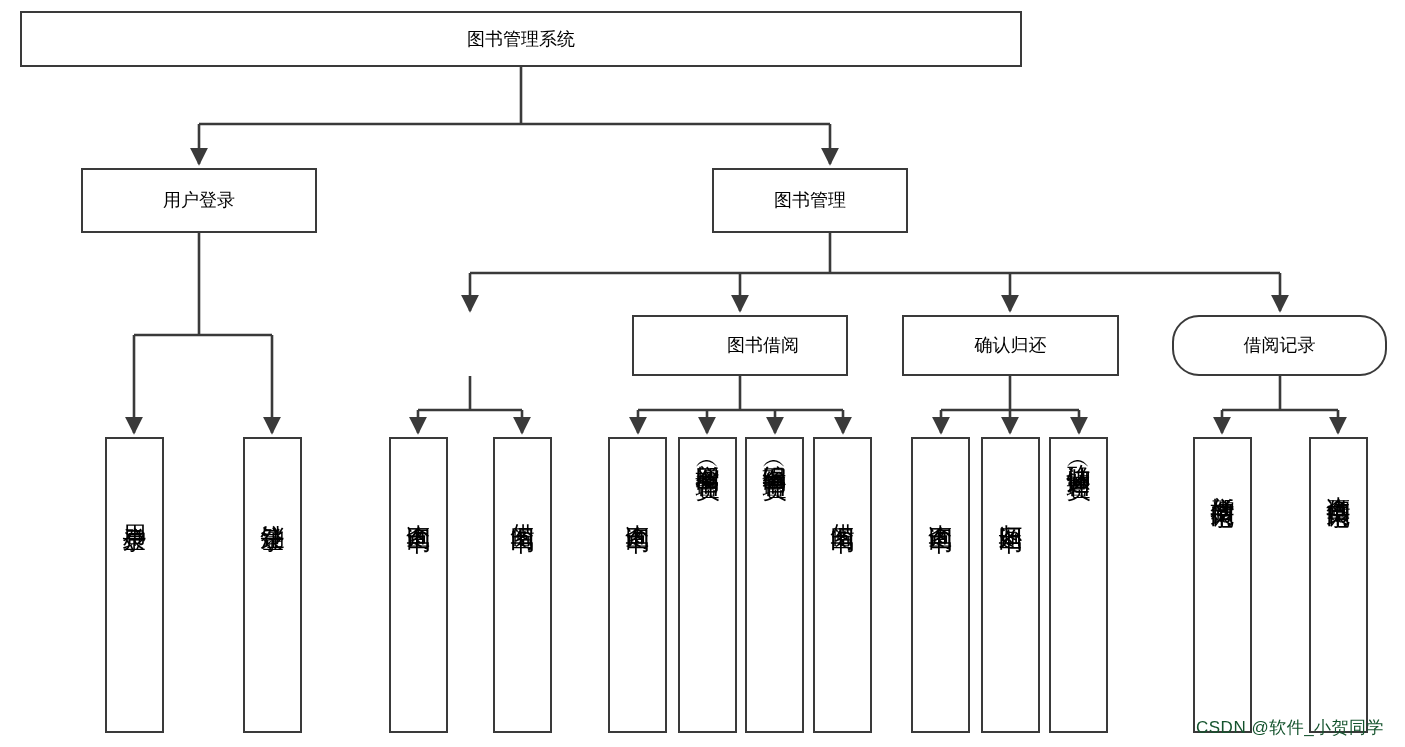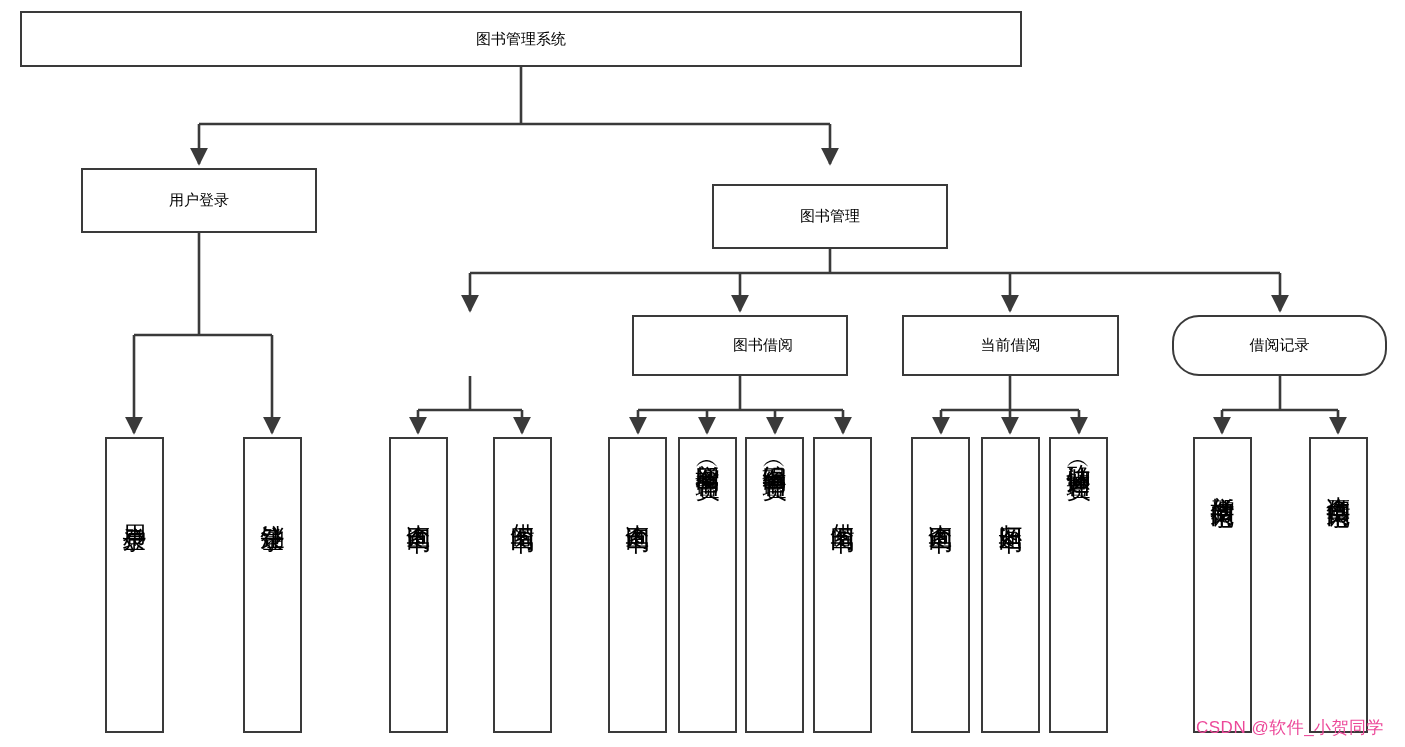--- a/index.html
+++ b/index.html
@@ -36,36 +36,36 @@
     color: #000000;
     line-height: 1.12;
     z-index: 2;
   }
   .node .lbl {
     display: block;
     text-align: center;
     white-space: nowrap;
   }
   .node.horiz .lbl {
-    font-size: 15px;
+    font-size: 18px;
   }
   .node.vert {
     align-items: flex-start;
     justify-content: center;
   }
   .node.vert .lbl {
     writing-mode: vertical-rl;
     text-orientation: upright;
     font-size: 24px;
     letter-spacing: 2px;
     line-height: 1;
   }
   .watermark {
     position: absolute;
-    color: #ec4899;
+    color: #14532d;
     font-size: 17px;
     white-space: nowrap;
     z-index: 3;
     letter-spacing: 0.5px;
   }
 </style>
 </head>
 <body>
 
 <div id="canvas">
@@ -121,29 +121,29 @@
     </g>
   </svg>
 
   <div class="node horiz" style="left:20px; top:11px; width:1002px; height:56px;">
     <span class="lbl">图书管理系统</span>
   </div>
 
   <div class="node horiz" style="left:81px; top:168px; width:236px; height:65px;">
     <span class="lbl">用户登录</span>
   </div>
-  <div class="node horiz" style="left:712px; top:184px; width:236px; height:65px;">
+  <div class="node horiz" style="left:712px; top:168px; width:196px; height:65px;">
     <span class="lbl">图书管理</span>
   </div>
 
   <div class="node horiz" style="left:632px; top:315px; width:216px; height:61px;padding-left:46px;">
     <span class="lbl">图书借阅</span>
   </div>
   <div class="node horiz" style="left:902px; top:315px; width:217px; height:61px;">
-    <span class="lbl">当前借阅</span>
+    <span class="lbl">确认归还</span>
   </div>
   <div class="node horiz" style="left:1172px; top:315px; width:215px; height:61px;border-radius:27px;">
     <span class="lbl">借阅记录</span>
   </div>
 
   <div class="node vert" style="left:105px; top:437px; width:59px; height:296px; padding-top:66px;">
     <span class="lbl">用户登录</span>
   </div>
   <div class="node vert" style="left:243px; top:437px; width:59px; height:296px; padding-top:66px;">
     <span class="lbl">注销登录</span>

